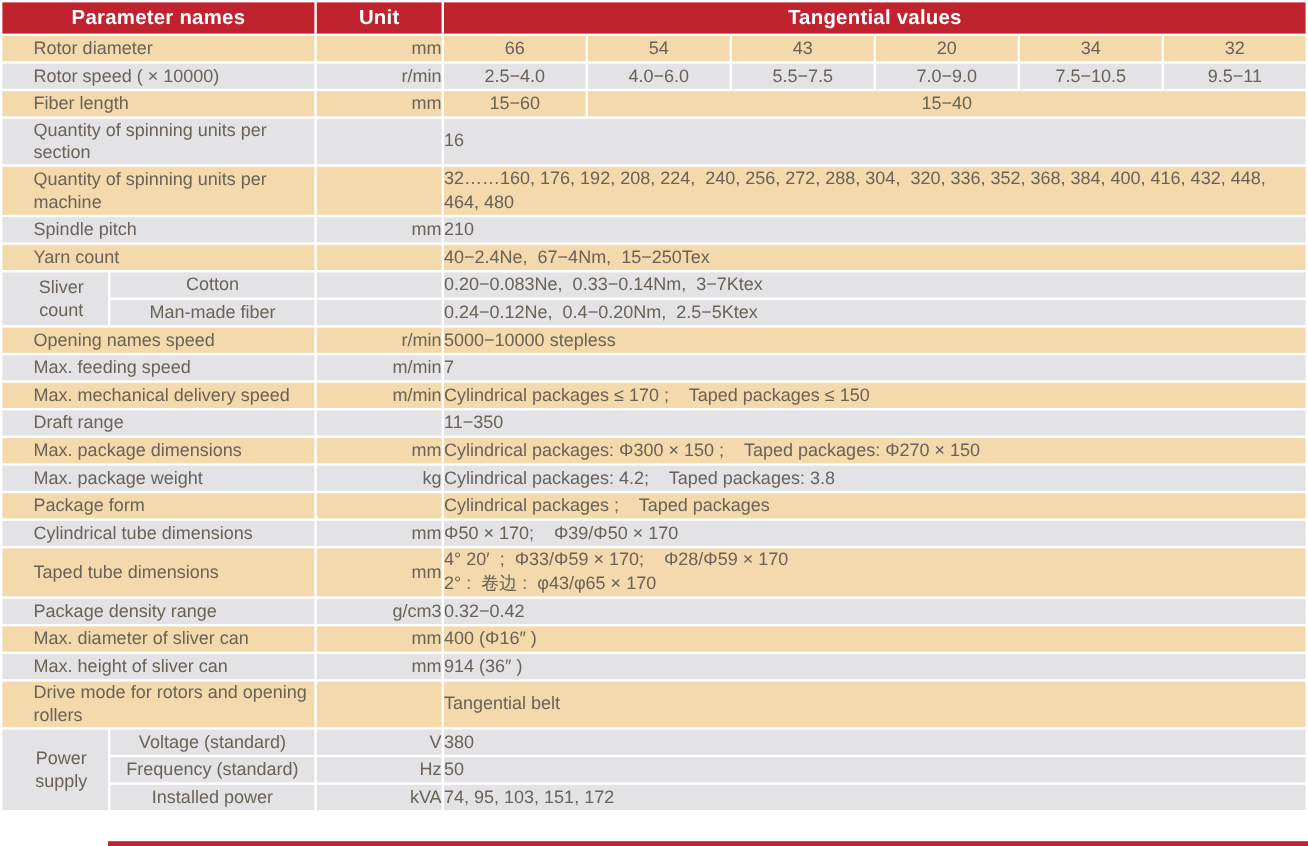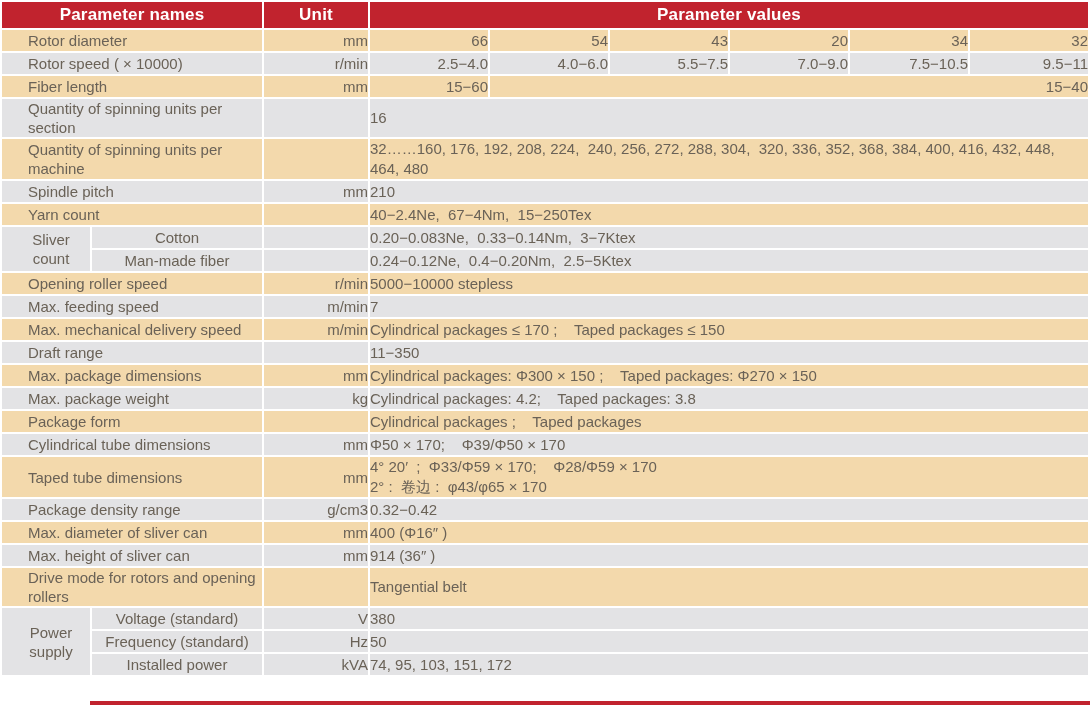--- a/index.html
+++ b/index.html
@@ -25,21 +25,21 @@
     background:var(--red);color:#ffffff;font-weight:bold;font-size:17px;
     text-align:center;height:26px;letter-spacing:.2px;margin-top:30px;
   }
   .tan{background:var(--tan)}
   .gray{background:var(--gray)}
   .name{text-align:left;padding-left:26px;line-height:19px}
   .grp{text-align:center;padding-left:10px;line-height:19px}
   .sub{text-align:center;line-height:19px}
   .unit{text-align:right}
   .val{text-align:left;padding-left:0;white-space:pre-wrap;line-height:20px}
-  .vc{text-align:right}
+  .vc{text-align:center}
   tr.single td{height:21px}
   tr.tall td{height:34px}
   #cutoff-strip{
     position:absolute;left:90px;right:0;bottom:0;height:4px;background:var(--red);
   }
 </style>
 </head>
 <body>
 
 <div>
@@ -52,21 +52,21 @@
         <col style="width:118px">
         <col style="width:118px">
       <col style="width:118px">
         <col style="width:118px">
         <col>
     </colgroup>
     <tbody id="tbody">
       <tr>
         <td class="hdr" colspan="2">Parameter names</td>
         <td class="hdr">Unit</td>
-        <td class="hdr" colspan="6">Parameter values</td>
+        <td class="hdr" colspan="6">Tangential values</td>
       </tr>
     <tr class="single">
           <td class="name tan" colspan="2">Rotor diameter</td>
           <td class="unit tan">mm</td>
           <td class="vc tan">66</td>
           <td class="vc tan">54</td>
           <td class="vc tan">43</td>
           <td class="vc tan">20</td>
           <td class="vc tan">34</td>
           <td class="vc tan">32</td>
@@ -112,21 +112,21 @@
           <td class="sub gray">Cotton</td>
           <td class="unit gray"></td>
           <td class="val gray" colspan="6">0.20−0.083Ne,  0.33−0.14Nm,  3−7Ktex</td>
         </tr>
         <tr class="single">
           <td class="sub gray">Man-made fiber</td>
           <td class="unit gray"></td>
           <td class="val gray" colspan="6">0.24−0.12Ne,  0.4−0.20Nm,  2.5−5Ktex</td>
         </tr>
         <tr class="single">
-          <td class="name tan" colspan="2">Opening roller speed</td>
+          <td class="name tan" colspan="2">Opening names speed</td>
           <td class="unit tan">r/min</td>
           <td class="val tan" colspan="6">5000−10000 stepless</td>
         </tr>
         <tr class="single">
           <td class="name gray" colspan="2">Max. feeding speed</td>
           <td class="unit gray">m/min</td>
           <td class="val gray" colspan="6">7</td>
         </tr>
         <tr class="single">
           <td class="name tan" colspan="2">Max. mechanical delivery speed</td>

